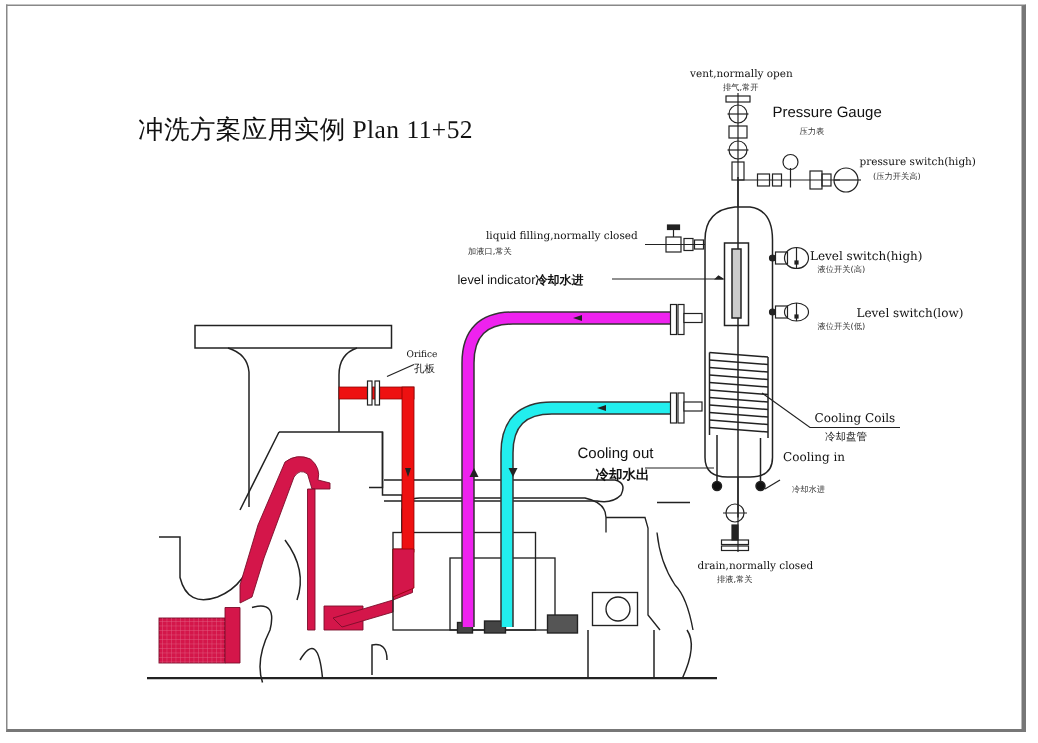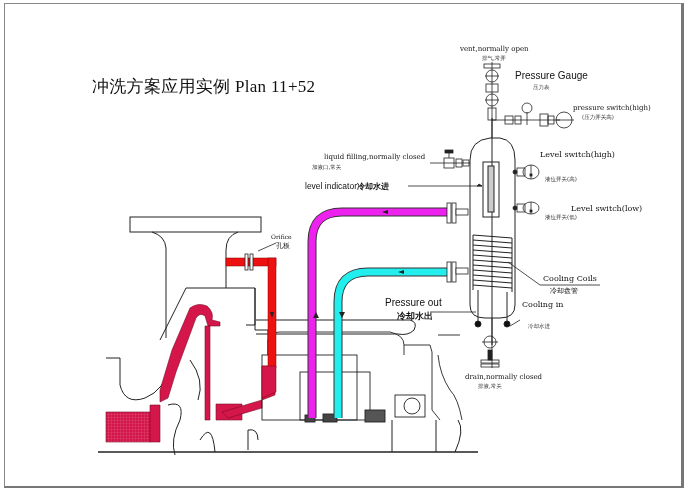--- a/index.html
+++ b/index.html
@@ -214,30 +214,30 @@
 <div class="lbl cn-tiny" style="left:533px; top:84px;">压力表</div>
 
 <div class="lbl serif tiny" style="left:573px; top:104px;">pressure switch(high)</div>
 <div class="lbl cn-tiny" style="left:582px; top:114px;">(压力开关高)</div>
 
 <div class="lbl serif tiny" style="left:292px; top:153px;margin-left:32px;">liquid filling,normally closed</div>
 <div class="lbl cn-tiny" style="left:312px; top:164px;">加液口,常关</div>
 
 <div class="lbl sans" style="left:305px; top:181px; font-size:8.5px;"><span>level indicator</span><span style="font-weight:bold; font-size:8px;">冷却水进</span></div>
 
-<div class="lbl serif small" style="left:540px; top:150px;">Level switch(high)</div>
+<div class="lbl serif small" style="left:540px; top:166px;">Level switch(high)</div>
 <div class="lbl cn-tiny" style="left:545px; top:176px;">液位开关(高)</div>
 
 <div class="lbl serif small" style="left:540px; top:204px;margin-left:31px;">Level switch(low)</div>
 <div class="lbl cn-tiny" style="left:545px; top:214px;">液位开关(低)</div>
 
 <div class="lbl serif small" style="left:543px; top:274px;text-align:right;">Cooling Coils</div>
 <div class="lbl" style="left:550px; top:286px; font-size:7px;">冷却盘管</div>
 
-<div class="lbl sans" style="left:385px; top:297px; font-size:10px;">Pressure out</div>
+<div class="lbl sans" style="left:385px; top:297px; font-size:10px;">Cooling out</div>
 <div class="lbl" style="left:397px; top:310px; font-size:9px; font-weight:bold;">冷却水出</div>
 
 <div class="lbl serif small" style="left:522px; top:300px;">Cooling in</div>
 <div class="lbl cn-tiny" style="left:528px; top:323px;">冷却水进</div>
 
 <div class="lbl serif tiny" style="left:465px; top:373px;">drain,normally closed</div>
 <div class="lbl cn-tiny" style="left:478px; top:383px;">排液,常关</div>
 
 <div class="lbl serif" style="left:271px; top:233px; font-size:6px;">Orifice</div>
 <div class="lbl" style="left:276px; top:241px; font-size:7px;">孔板</div>

